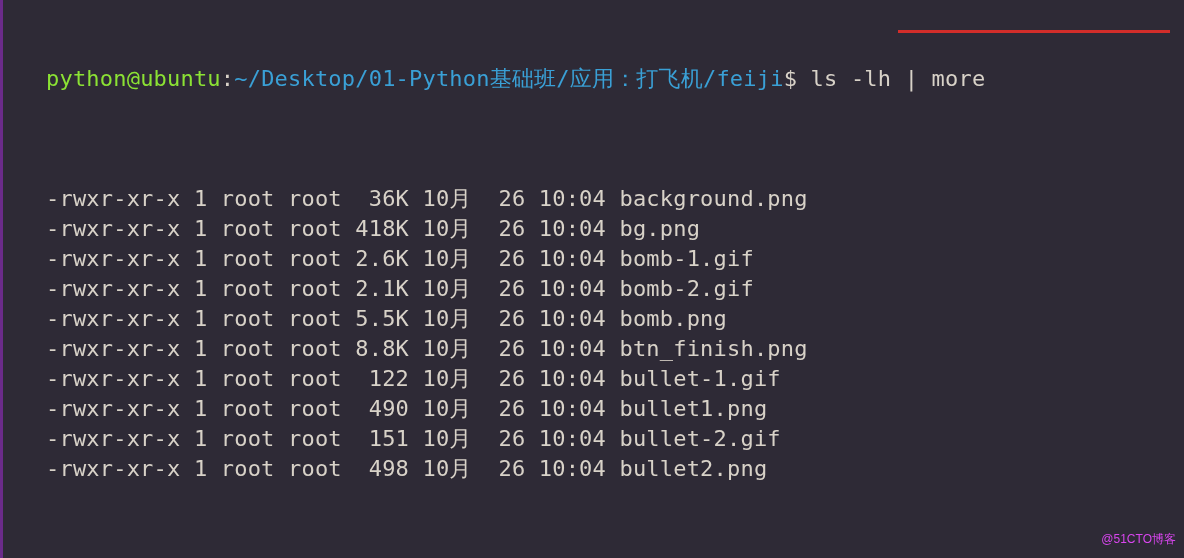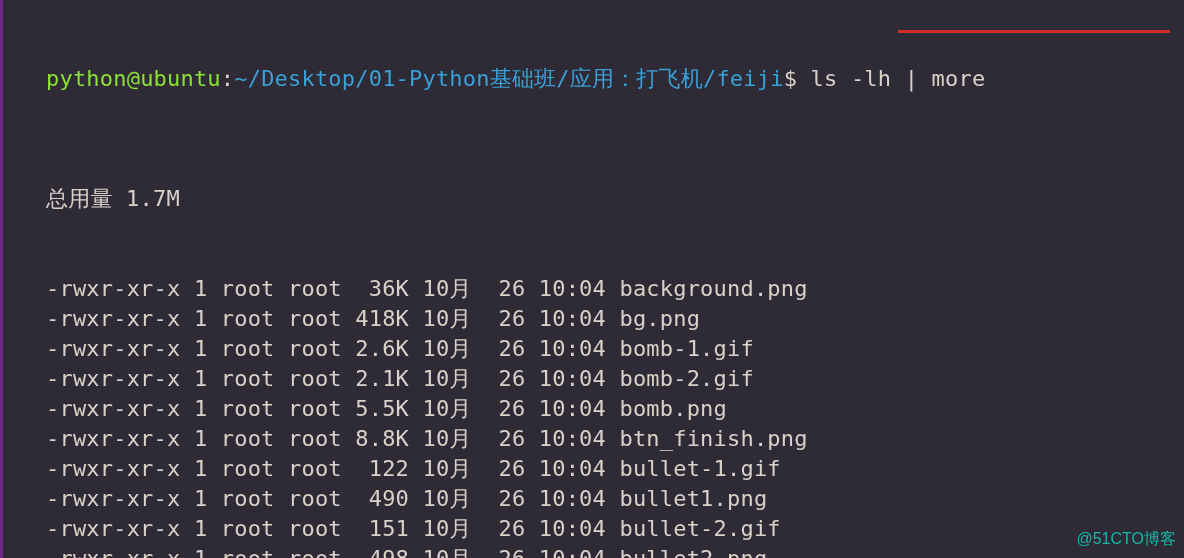--- a/index.html
+++ b/index.html
@@ -42,31 +42,30 @@
     left: 0;
     top: 0;
     width: 3px;
     height: 558px;
     background: #6b2b8a;
   }
   .watermark {
     position: absolute;
     right: 8px;
     bottom: 4px;
-    font-size: 16px;
-    color: #14b8a6;
+    font-size: 12px;
+    color: #d946ef;
     font-family: sans-serif;
     letter-spacing: 0;
   }
 </style>
 </head>
 <body>
 
 <div class="left-bar"></div>
 
 <div class="terminal">
   <div class="row"><span class="user">python</span><span class="at">@</span><span class="host">ubuntu</span><span class="dollar">:</span><span class="path">~/Desktop/01-Python</span><span class="path-cjk">基础班/应用：打飞机</span><span class="path">/feiji</span><span class="dollar">$</span> <span class="cmd">ls -lh | more</span></div>
   <div class="underline u1"></div>
-  <div class="row total">总用量 1.7M</div>
   <div id="file-rows"><div class="row">-rwxr-xr-x 1 root root  36K 10月  26 10:04 background.png</div><div class="row">-rwxr-xr-x 1 root root 418K 10月  26 10:04 bg.png</div><div class="row">-rwxr-xr-x 1 root root 2.6K 10月  26 10:04 bomb-1.gif</div><div class="row">-rwxr-xr-x 1 root root 2.1K 10月  26 10:04 bomb-2.gif</div><div class="row">-rwxr-xr-x 1 root root 5.5K 10月  26 10:04 bomb.png</div><div class="row">-rwxr-xr-x 1 root root 8.8K 10月  26 10:04 btn_finish.png</div><div class="row">-rwxr-xr-x 1 root root  122 10月  26 10:04 bullet-1.gif</div><div class="row">-rwxr-xr-x 1 root root  490 10月  26 10:04 bullet1.png</div><div class="row">-rwxr-xr-x 1 root root  151 10月  26 10:04 bullet-2.gif</div><div class="row">-rwxr-xr-x 1 root root  498 10月  26 10:04 bullet2.png</div></div>
 </div>
 
 <div class="watermark">@51CTO博客</div>
 
 </body></html>

